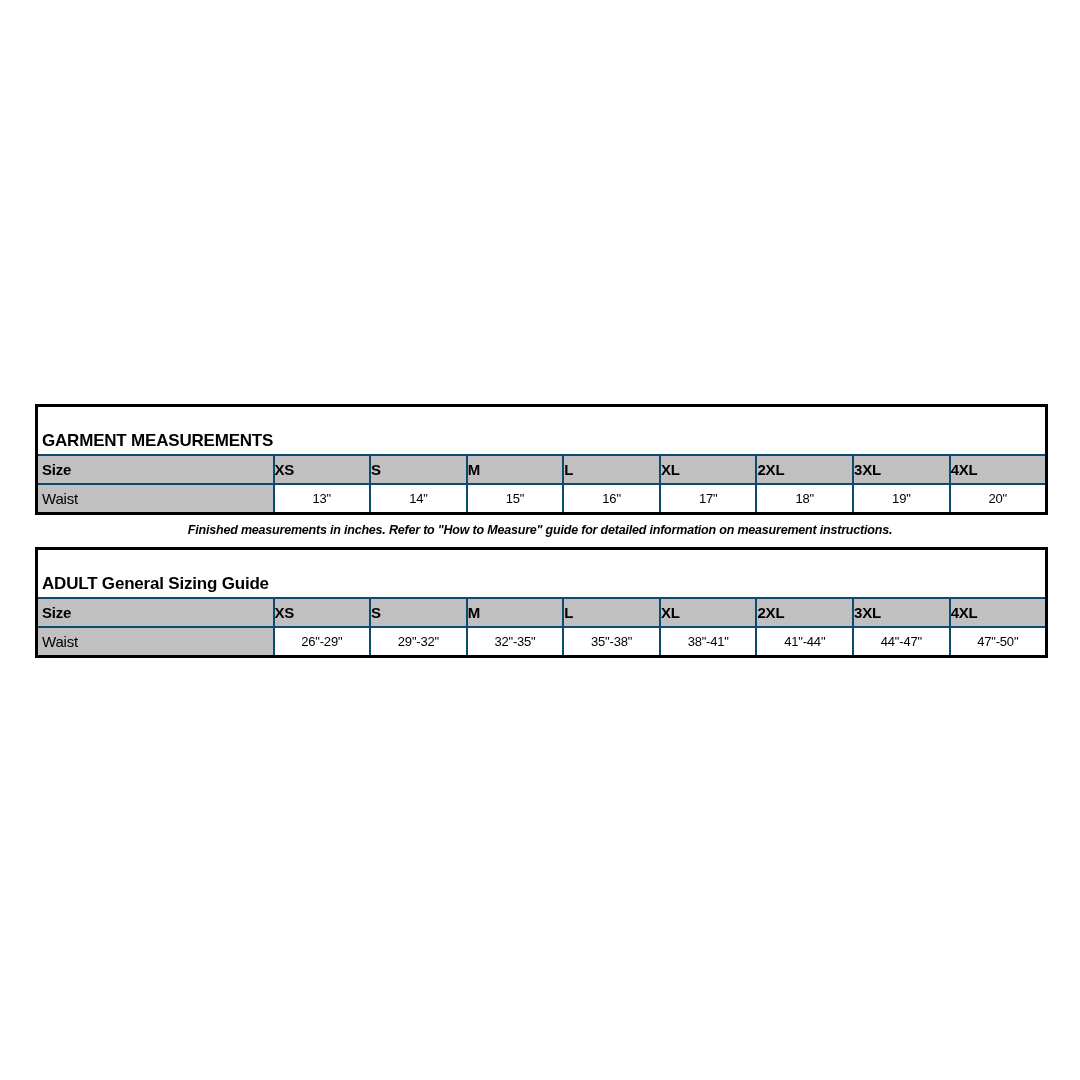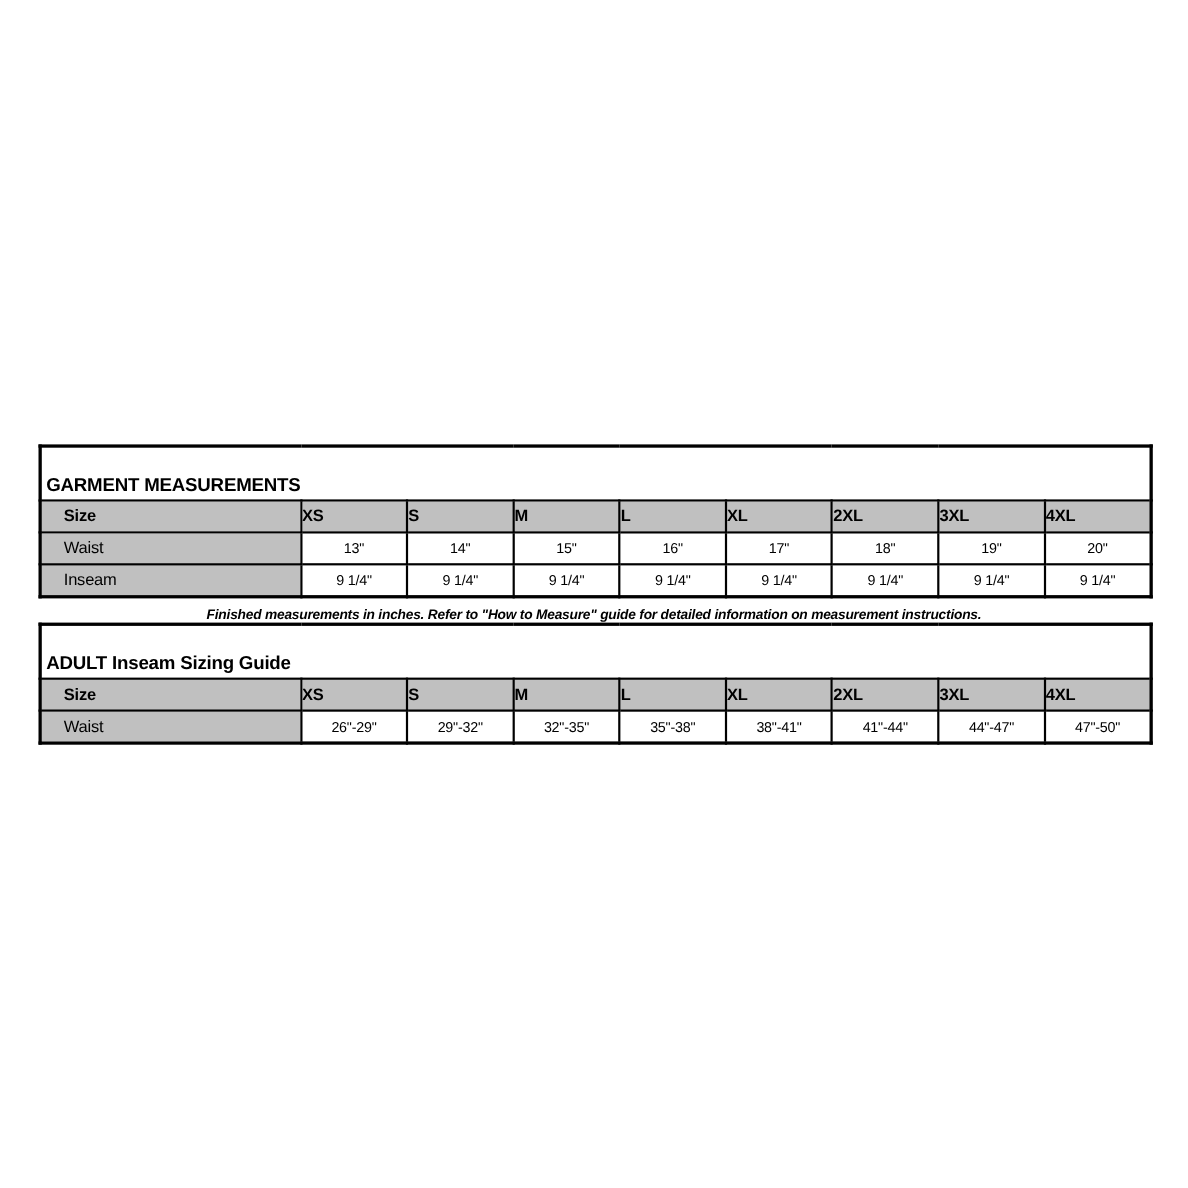--- a/index.html
+++ b/index.html
@@ -22,21 +22,21 @@
     top: 404px;
     width: 1010px;
   }
   table.meas {
     border-collapse: collapse;
     table-layout: fixed;
     width: 1010px;
     border: 3px solid #000000;
   }
   table.meas td {
-    border: 2px solid #000000;
+    border: 2px solid #0c4a6e;
     overflow: hidden;
     white-space: nowrap;
     letter-spacing: -0.2px;
   }
   col.label-col { width: 237px; }
   col.size-col  { width: 96.6px; }
   tr.title-row td {
     background: #ffffff;
     height: 44px;
     font-size: 17px;
@@ -50,39 +50,39 @@
     height: 27px;
     font-size: 15px;
     font-weight: bold;
     text-align: left;
     vertical-align: middle;
     padding: 0;
   }
   tr.size-row td.label-cell,
   tr.data-row td.label-cell {
     text-align: left;
-    padding-left: 20px;
+    padding-left: 4px;
   }
   tr.data-row td.label-cell {
     background: #c0c0c0;
     font-size: 15px;
     font-weight: normal;
     vertical-align: middle;
   }
   tr.data-row td.value-cell {
     background: #ffffff;
     height: 27px;
     font-size: 13px;
     font-weight: normal;
     text-align: center;
     vertical-align: middle;
     padding: 0;
   }
   .footnote {
-    margin: 8px 0 0 0;
+    margin: 8px 0 10px 0;
     width: 1010px;
     text-align: center;
     font-size: 12.5px;
     font-weight: bold;
     font-style: italic;
     letter-spacing: -0.2px;
   }
 </style>
 </head>
 <body>
@@ -123,51 +123,40 @@
             <td class="label-cell">Waist</td>
             <td class="value-cell">13"</td>
             <td class="value-cell">14"</td>
             <td class="value-cell">15"</td>
             <td class="value-cell">16"</td>
             <td class="value-cell">17"</td>
             <td class="value-cell">18"</td>
             <td class="value-cell">19"</td>
             <td class="value-cell">20"</td>
           </tr>
-          <tr class="data-row">
-            <td class="label-cell">Inseam</td>
-            <td class="value-cell">9 1/4"</td>
-            <td class="value-cell">9 1/4"</td>
-            <td class="value-cell">9 1/4"</td>
-            <td class="value-cell">9 1/4"</td>
-            <td class="value-cell">9 1/4"</td>
-            <td class="value-cell">9 1/4"</td>
-            <td class="value-cell">9 1/4"</td>
-            <td class="value-cell">9 1/4"</td>
-          </tr>
         </tbody>
     </table>
 
     <div class="footnote">Finished measurements in inches. Refer to "How to Measure" guide for detailed information on measurement instructions.</div>
 
     <table class="meas">
       <colgroup>
         <col class="label-col">
         <col class="size-col">
           <col class="size-col">
           <col class="size-col">
           <col class="size-col">
         <col class="size-col">
           <col class="size-col">
           <col class="size-col">
           <col class="size-col">
       </colgroup>
       <tbody>
         <tr class="title-row">
-          <td colspan="9">ADULT Inseam Sizing Guide</td>
+          <td colspan="9">ADULT General Sizing Guide</td>
         </tr>
         <tr class="size-row">
           <td class="label-cell">Size</td>
         <td>XS</td>
             <td>S</td>
             <td>M</td>
             <td>L</td>
             <td>XL</td>
             <td>2XL</td>
             <td>3XL</td>

